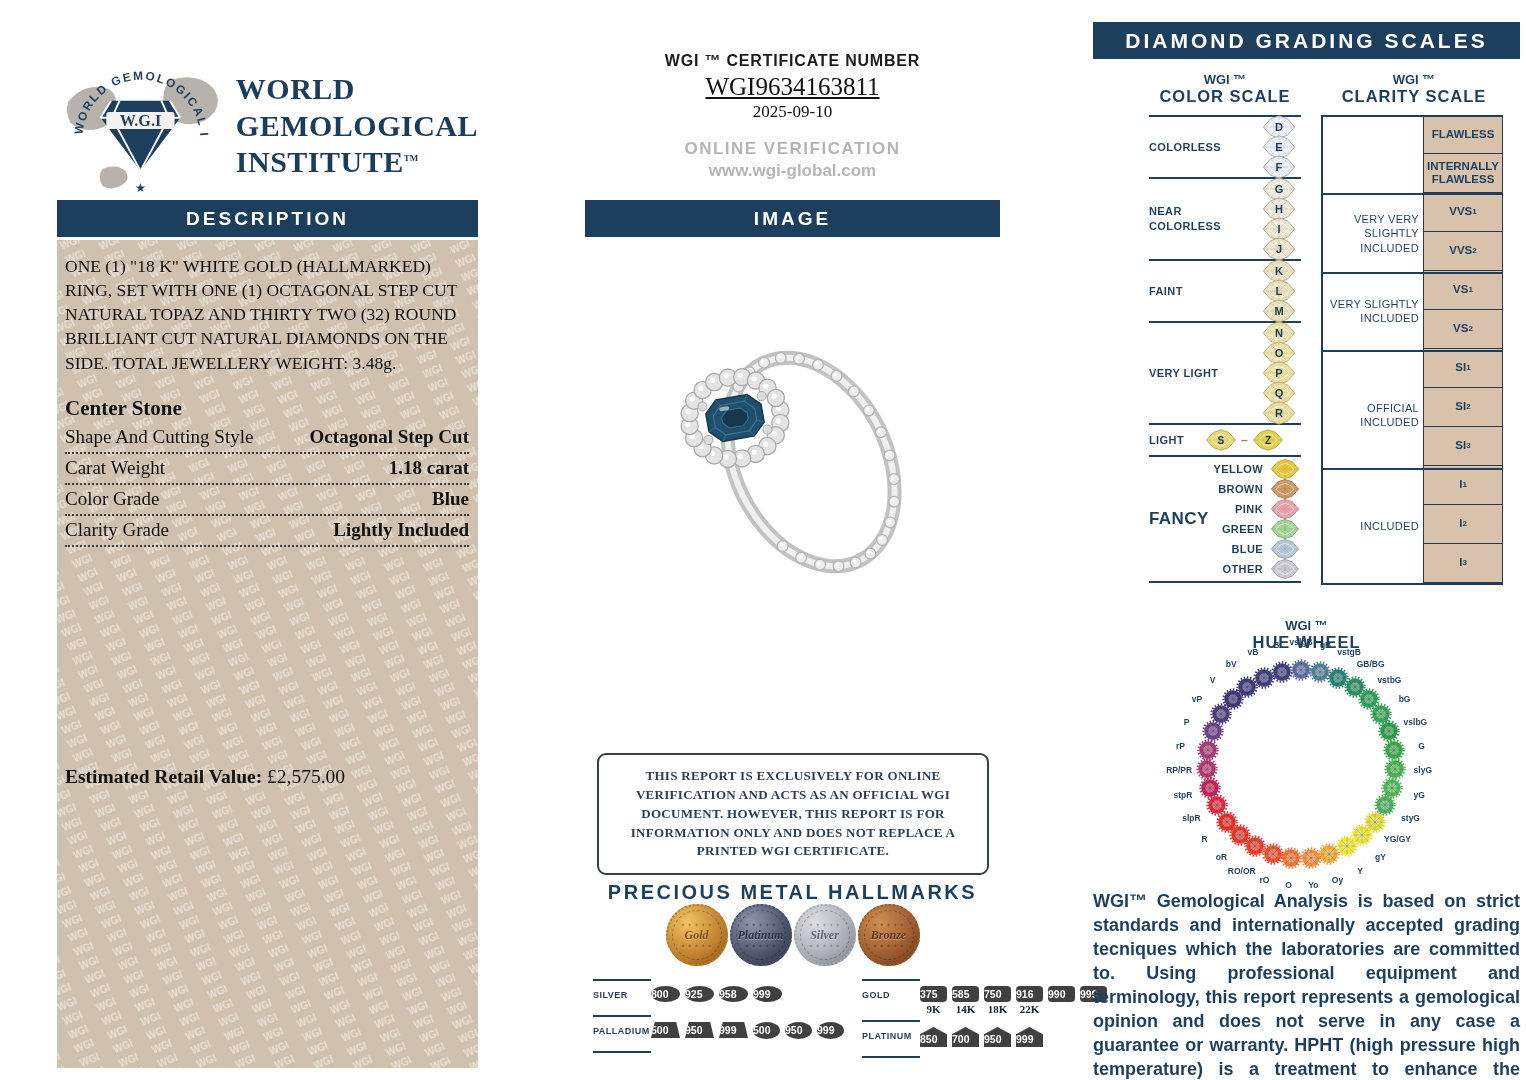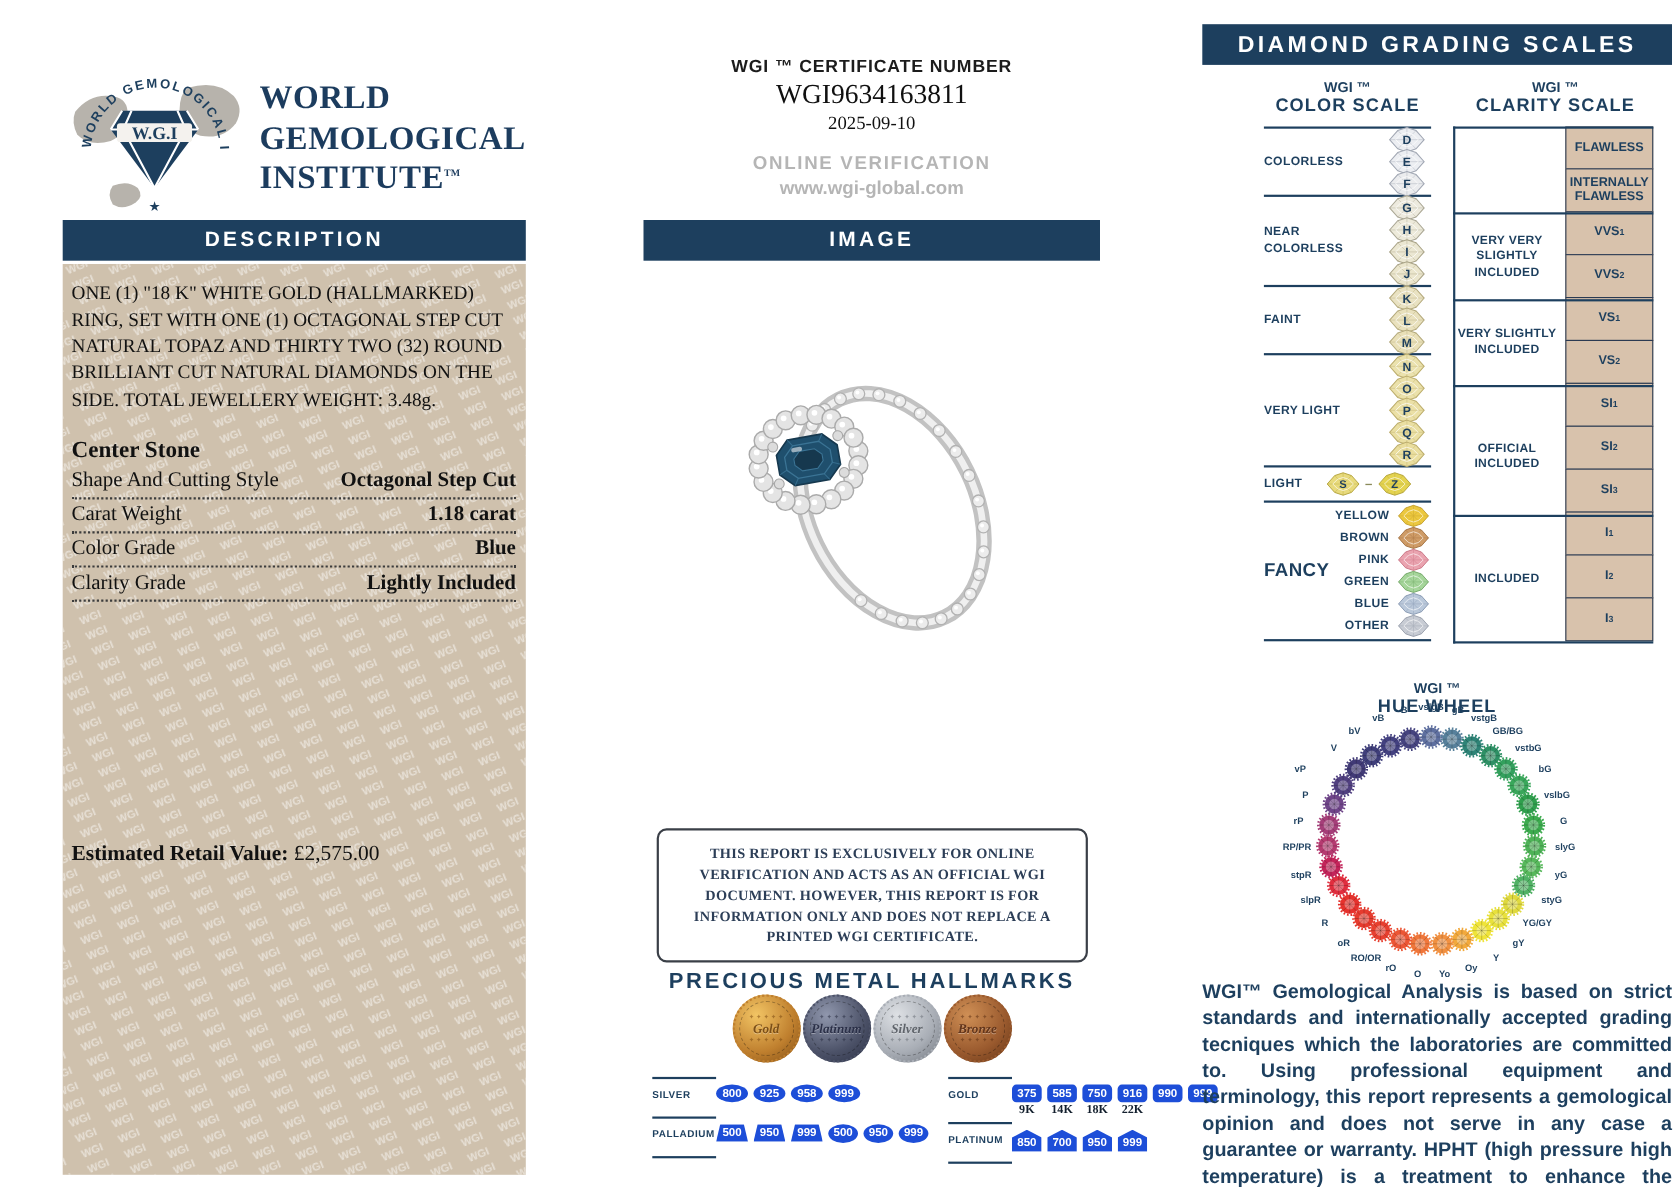--- a/index.html
+++ b/index.html
@@ -30,21 +30,21 @@
           border-bottom:2px dotted #3c3c3c;padding:3px 0 4px;font-size:19px;}
   .cs-row .v{font-weight:bold;}
   .comments{position:absolute;top:408px;left:8px;width:404px;font-size:18.5px;line-height:1.35;}
   .comments .h{font-weight:bold;font-size:19.5px;}
   .retail{position:absolute;top:526px;left:8px;width:404px;font-size:19.5px;}
   .retail .h{font-weight:bold;}
 
   
   #cert{position:absolute;top:4px;width:100%;text-align:center;}
   .cert-h{font-weight:bold;font-size:16px;color:#1c1c1c;letter-spacing:.8px;}
-  .cert-num{font-family:"Liberation Serif",serif;font-size:25px;color:#101010;margin-top:3px;}
+  .cert-num{font-family:"Liberation Serif",serif;font-size:25px;color:#101010;margin-top:3px;text-decoration:underline;}
   .cert-date{font-family:"Liberation Serif",serif;font-size:17px;color:#101010;margin-top:1px;}
   .cert-online{font-weight:bold;font-size:17px;color:#b5b5b5;letter-spacing:1.5px;margin-top:17px;}
   .cert-www{font-weight:bold;font-size:17px;color:#b5b5b5;margin-top:2px;}
   #image-bar{position:absolute;top:152px;left:0;width:100%;}
   #ring-wrap{position:absolute;top:222px;left:30px;width:352px;height:380px;}
   .disclaimer{position:absolute;top:705px;left:12px;width:360px;border:2px solid #3a3f47;
               border-radius:9px;padding:12px 14px;text-align:center;
               font-family:"Liberation Serif",serif;font-weight:bold;font-size:13px;
               line-height:1.45;color:#2c3e57;letter-spacing:.3px;background:#fff;}
   .pm-heading{position:absolute;top:833px;width:100%;text-align:center;font-weight:bold;
@@ -55,22 +55,22 @@
   .seal .ring{position:absolute;inset:6px;border-radius:50%;border:1.5px dashed rgba(0,0,0,.28);}
   .seal .nm{font-family:"Liberation Serif",serif;font-style:italic;font-weight:bold;font-size:12px;
             text-shadow:0 1px 0 rgba(255,255,255,.35);z-index:1;}
   .seal .stars{font-size:6px;line-height:6px;opacity:.55;z-index:1;}
   .hm-table{position:absolute;top:928px;left:8px;display:flex;gap:18px;}
   .hm-group{display:flex;flex-direction:column;}
   .hm-rule{width:58px;border-top:2px solid #1d3f5e;margin:3px 0;}
   .hm-row{display:flex;align-items:flex-start;min-height:24px;margin:2px 0;}
   .hm-label{width:58px;font-size:9px;font-weight:bold;letter-spacing:.5px;color:#1d3f5e;padding-top:4px;}
   .hm-chips{display:flex;gap:5px;align-items:flex-start;}
-  .chip{min-width:27px;height:16px;background:#1d4ed8;color:#fff;font-weight:bold;font-size:10.5px;
-        line-height:16px;text-align:center;}
+  .chip{min-width:27px;height:16px;background:#404040;color:#fff;font-weight:bold;font-size:10.5px;
+        line-height:16px;}
   .chip.oval{border-radius:50%;width:29px;}
   .chip.round{border-radius:50%;width:26px;height:17px;line-height:17px;}
   .chip.trap{clip-path:polygon(13% 0,87% 0,100% 100%,0 100%);width:29px;}
   .chip.rect{border-radius:4px;width:27px;}
   .chip.house{clip-path:polygon(50% 0,100% 36%,100% 100%,0 100%,0 36%);height:20px;line-height:24px;width:27px;}
   .kwrap{display:flex;flex-direction:column;align-items:center;gap:1px;}
   .karat{font-family:"Liberation Serif",serif;font-weight:bold;font-size:11px;color:#14202e;}
 
   
   #grading-bar{position:absolute;top:0;left:0;width:100%;font-size:21px;}
@@ -94,21 +94,21 @@
   .fancy-row{display:flex;align-items:center;justify-content:flex-end;gap:6px;height:20px;}
   .fancy-name{font-size:11px;font-weight:bold;color:#1d3f5e;letter-spacing:.4px;}
   .cl-table{position:relative;margin-top:9px;height:470px;}
   .cl-vline{position:absolute;left:0;top:0;bottom:0;width:2px;background:#1d3f5e;}
   .cl-line{position:absolute;left:0;height:2px;background:#1d3f5e;width:182px;}
   .cl-box{position:absolute;left:102px;width:80px;background:#d8c2ac;border:1.5px solid #2b3a52;
           box-sizing:border-box;display:flex;align-items:center;justify-content:center;
           font-size:11.5px;font-weight:bold;color:#1d3f5e;text-align:center;line-height:1.15;
           padding:1px 3px;}
   .cl-box sub{font-size:8px;}
-  .cl-glabel{position:absolute;left:0;width:98px;text-align:center;font-size:11px;font-weight:bold;
+  .cl-glabel{position:absolute;left:0;width:98px;text-align:right;font-size:11px;font-weight:normal;
              color:#1d3f5e;line-height:1.3;letter-spacing:.3px;}
   #wheel-block{position:absolute;top:596px;left:0;width:100%;}
   .wheel-canvas{position:relative;height:228px;margin-top:4px;}
   .wheel-stone{position:absolute;width:22px;height:22px;}
   .wheel-label{position:absolute;font-size:8.5px;font-weight:bold;color:#1d3f5e;white-space:nowrap;
                transform:translate(-50%,-50%);}
   .footer-text{position:absolute;top:868px;left:0;width:427px;font-weight:bold;font-size:18px;
                line-height:1.33;color:#1d3f5e;text-align:justify;}
 </style>
 </head>
@@ -839,21 +839,21 @@
      <circle cx="12" cy="12" r="5.2" fill="#ffffff" opacity="0.32"></circle>
      <path d="M12,2.5 L12,21.5 M2.5,12 L21.5,12 M5.3,5.3 L18.7,18.7 M18.7,5.3 L5.3,18.7" stroke="rgba(0,0,0,0.22)" stroke-width=".8"></path>
    </svg></div>
           <div class="wheel-label" style="left: 93.5942px; top: 65.6288px;">P</div>
           <div class="wheel-stone" style="left: 117.227px; top: 47.2774px;"><svg width="22" height="22" viewBox="0 0 24 24">
      <circle cx="12" cy="12" r="9.5" fill="#514080"></circle>
      <circle cx="12" cy="12" r="10.5" fill="none" stroke="#514080" stroke-width="2.4" stroke-dasharray="1.6,1.9"></circle>
      <circle cx="12" cy="12" r="5.2" fill="#ffffff" opacity="0.32"></circle>
      <path d="M12,2.5 L12,21.5 M2.5,12 L21.5,12 M5.3,5.3 L18.7,18.7 M18.7,5.3 L5.3,18.7" stroke="rgba(0,0,0,0.22)" stroke-width=".8"></path>
    </svg></div>
-          <div class="wheel-label" style="left: 89px; top: 43.4664px;">vP</div>
+          <div class="wheel-label" style="left: 104px; top: 43.4664px;">vP</div>
           <div class="wheel-stone" style="left: 128.869px; top: 32.2371px;"><svg width="22" height="22" viewBox="0 0 24 24">
      <circle cx="12" cy="12" r="9.5" fill="#413a76"></circle>
      <circle cx="12" cy="12" r="10.5" fill="none" stroke="#413a76" stroke-width="2.4" stroke-dasharray="1.6,1.9"></circle>
      <circle cx="12" cy="12" r="5.2" fill="#ffffff" opacity="0.32"></circle>
      <path d="M12,2.5 L12,21.5 M2.5,12 L21.5,12 M5.3,5.3 L18.7,18.7 M18.7,5.3 L5.3,18.7" stroke="rgba(0,0,0,0.22)" stroke-width=".8"></path>
    </svg></div>
           <div class="wheel-label" style="left: 119.575px; top: 23.946px;">V</div>
           <div class="wheel-stone" style="left: 143.301px; top: 19.8482px;"><svg width="22" height="22" viewBox="0 0 24 24">
      <circle cx="12" cy="12" r="9.5" fill="#3f3e7a"></circle>
      <circle cx="12" cy="12" r="10.5" fill="none" stroke="#3f3e7a" stroke-width="2.4" stroke-dasharray="1.6,1.9"></circle>

